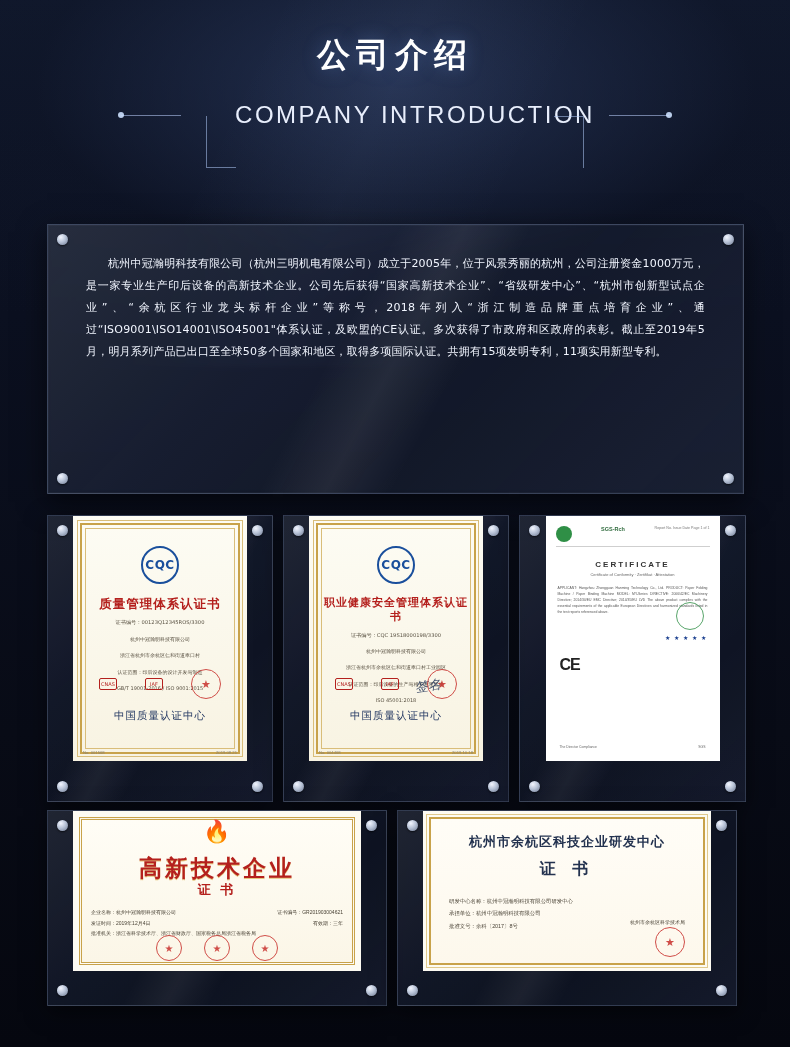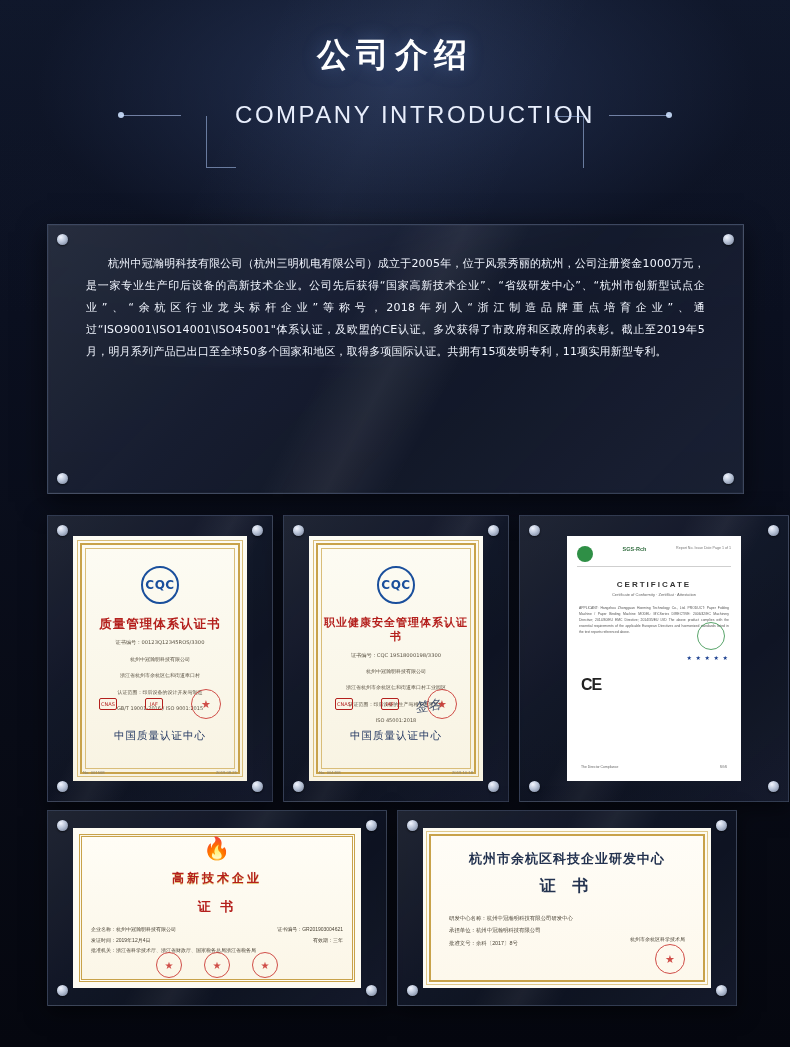--- a/index.html
+++ b/index.html
@@ -154,33 +154,32 @@
   .cert-row.row2 { left: 47px; top: 810px; gap: 10px; }
 
   .cert-frame {
     position: relative;
     background:
       linear-gradient(140deg, rgba(255,255,255,0.09) 0%, rgba(180,205,255,0.04) 40%, rgba(255,255,255,0.015) 65%, rgba(180,205,255,0.06) 100%),
       rgba(14,20,38,0.6);
     border: 1px solid rgba(185,210,255,0.20);
     box-shadow: 0 6px 20px rgba(0,0,0,0.5);
     display: flex;
-    align-items: center;
     justify-content: center;
   }
   .cert-frame::after {
     content: "";
     position: absolute;
     inset: 0;
     background: linear-gradient(118deg, rgba(255,255,255,0) 40%, rgba(255,255,255,0.06) 50%, rgba(255,255,255,0) 60%);
     pointer-events: none;
   }
   .cert-frame.sz-a { width: 226px; height: 287px; }
   .cert-frame.sz-b { width: 226px; height: 287px; }
-  .cert-frame.sz-c { width: 270px; height: 287px; }
+  .cert-frame.sz-c { width: 227px; height: 287px; }
   .cert-frame.sz-d { width: 340px; height: 196px; }
   .cert-frame.sz-e { width: 340px; height: 196px; }
 
   .cert-paper {
     position: relative;
     z-index: 2;
     background: #fdfbf2;
     overflow: hidden;
   }
   .paper-v { width: 174px; height: 245px; }
@@ -381,21 +380,21 @@
   }
   .ht-flame {
     position: absolute;
     top: 10px; left: 50%; transform: translateX(-50%);
     font-size: 22px; color: #d0312b; line-height: 1;
   }
   .ht-title {
     position: absolute;
     top: 42px; left: 0; right: 0;
     text-align: center;
-    font-size: 12px;
+    font-size: 23px;
     font-weight: 700;
     color: #b4201d;
     letter-spacing: 3px;
     text-shadow: 0 1px 0 #e6c77e;
   }
   .ht-sub {
     position: absolute;
     top: 70px; left: 0; right: 0;
     text-align: center;
     font-size: 13px;

